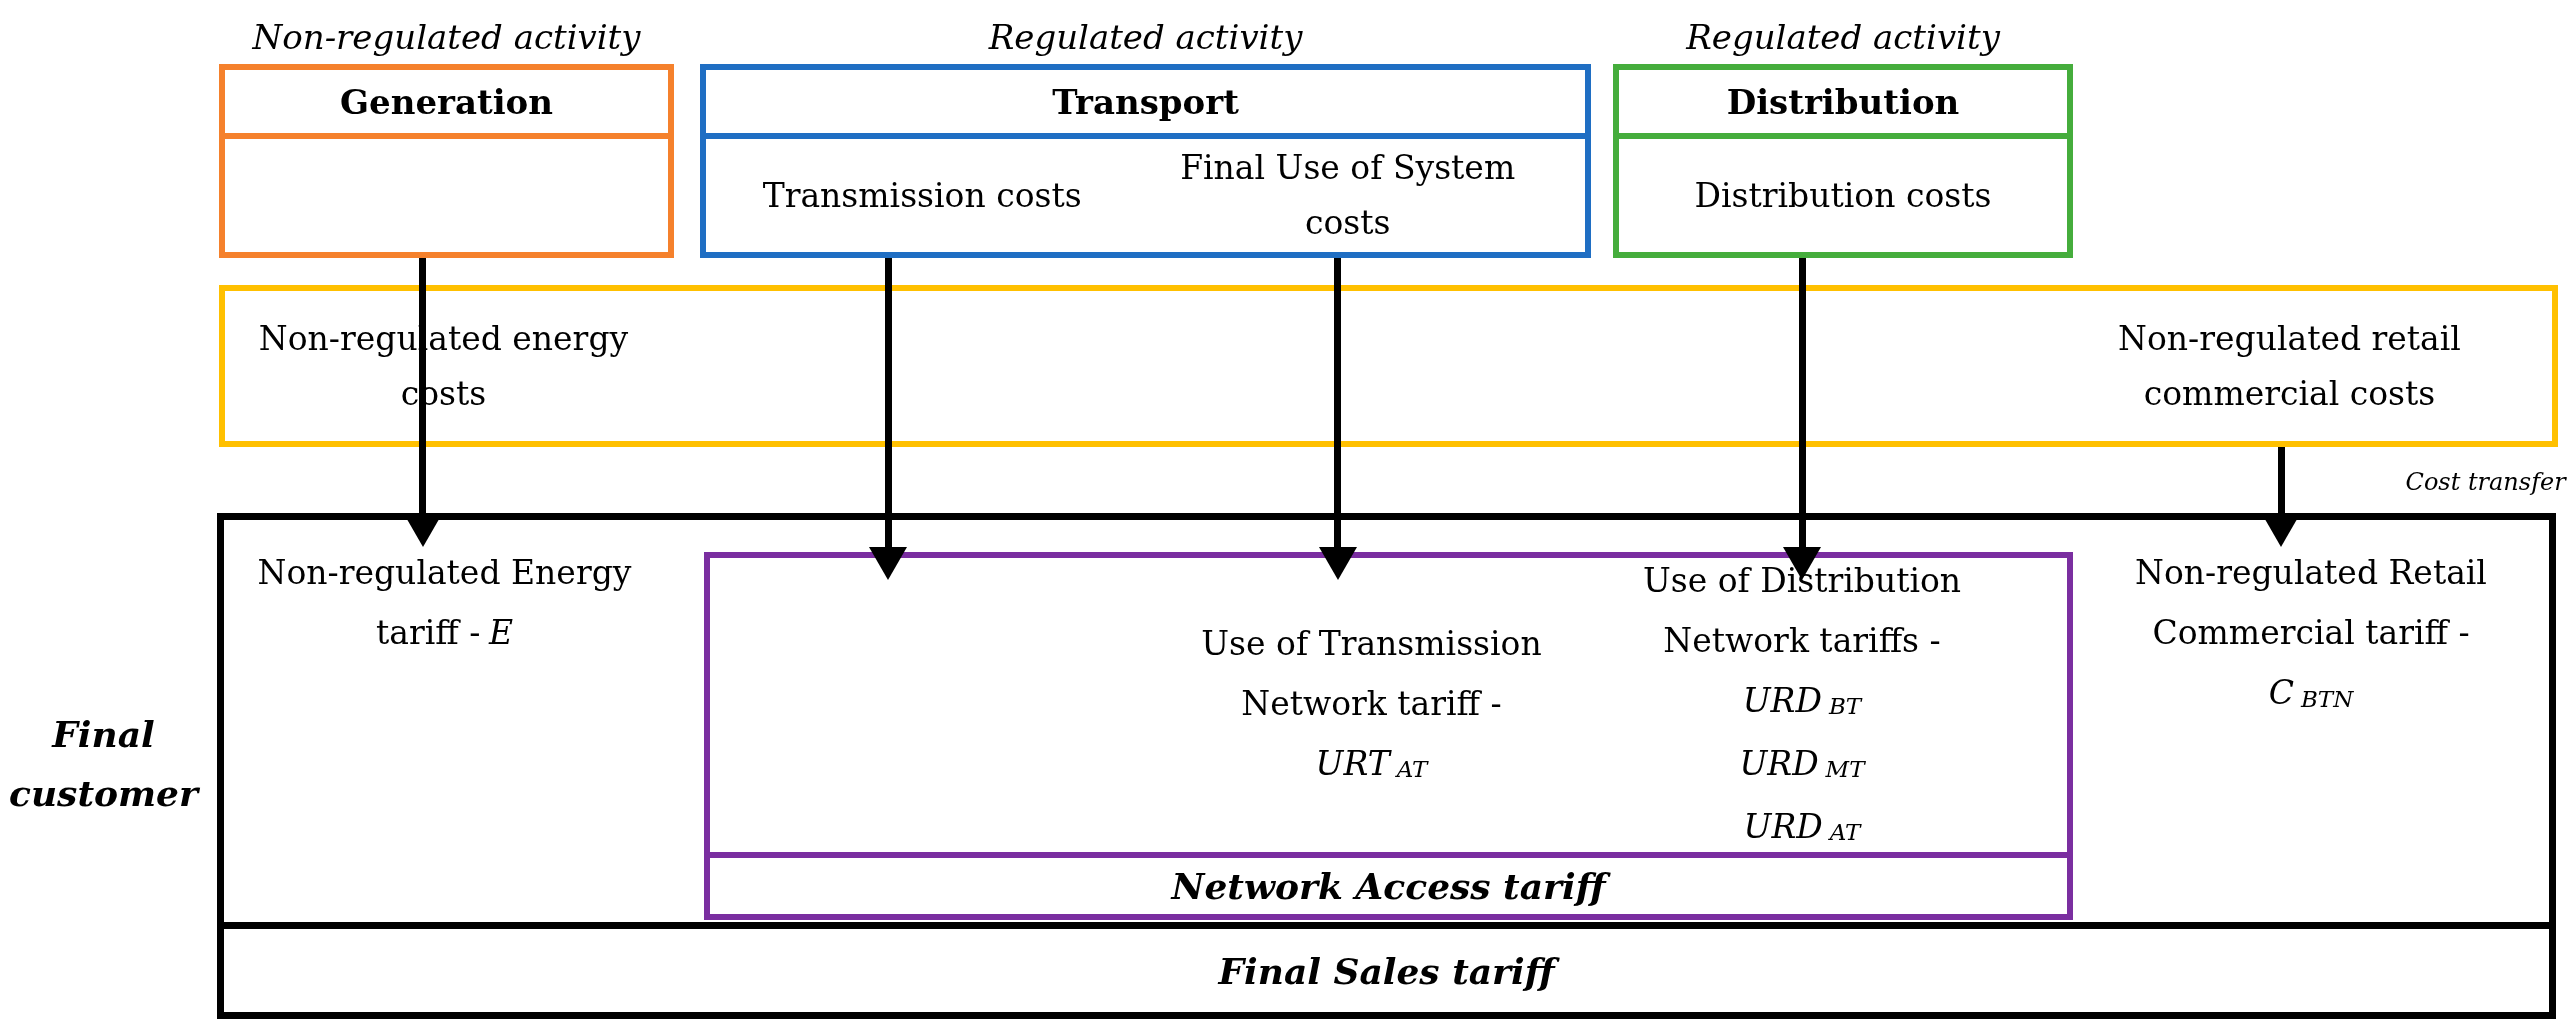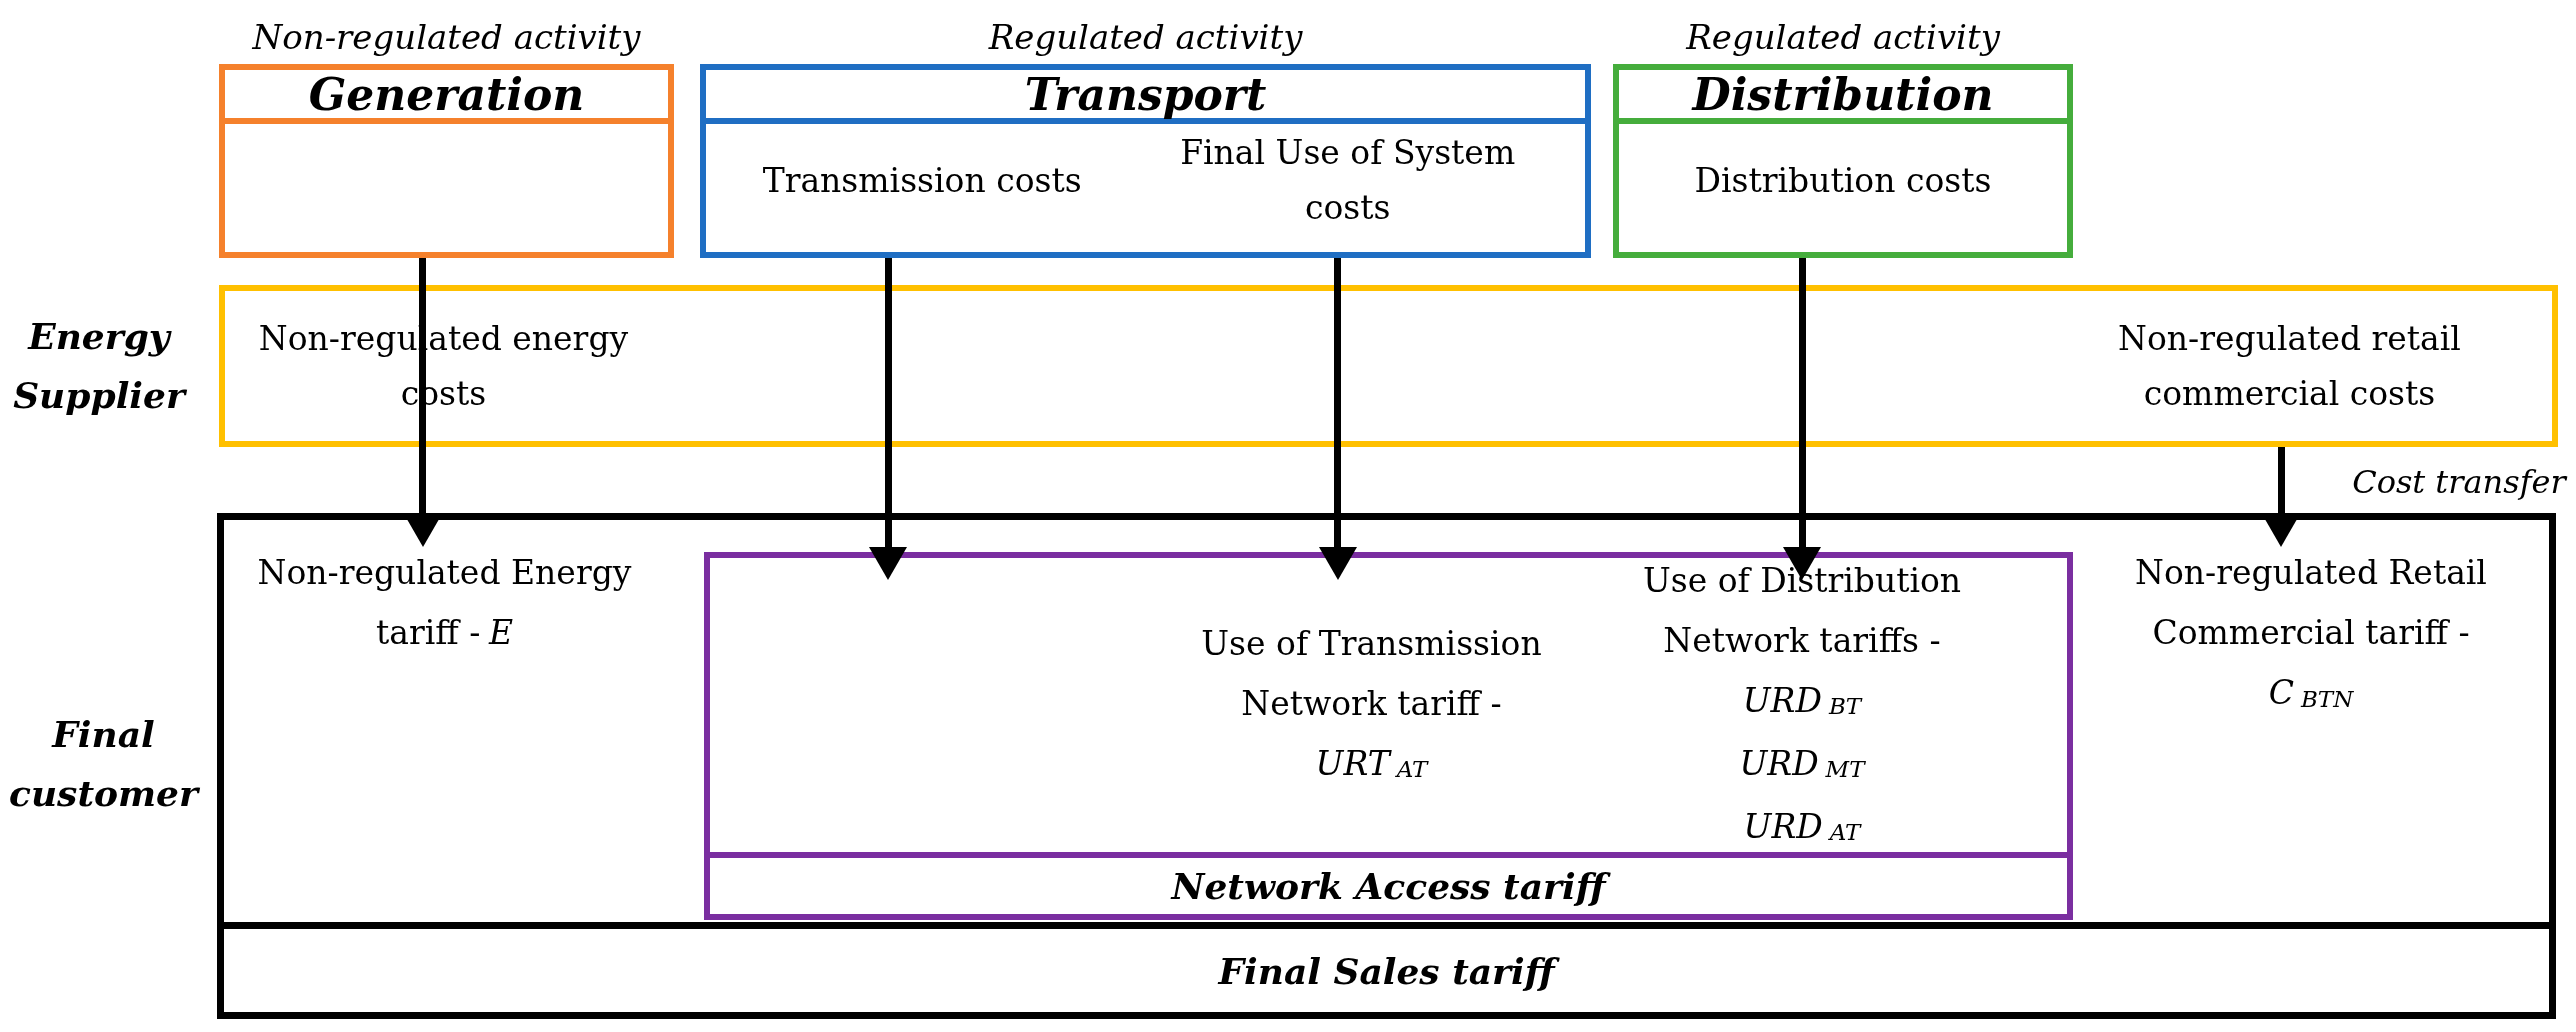--- a/index.html
+++ b/index.html
@@ -16,22 +16,22 @@
   #lbl-gen { left:219px; width:455px; }
   #lbl-tra { left:700px; width:891px; }
   #lbl-dis { left:1613px; width:460px; }
 
   
   .topbox { position:absolute; top:64px; height:194px; box-sizing:border-box; background:#fff; }
   #box-generation   { left:219px;  width:455px;  border:6px solid #F5812C; }
   #box-transport    { left:700px;  width:891px; border:6px solid #1F6EC3; }
   #box-distribution { left:1613px; width:460px;  border:6px solid #45AD3C; }
   .topbox .hdr {
-    box-sizing:border-box; height:54px; display:flex; align-items:center; justify-content:center;
-    font-weight:bold; font-style:italic; font-size:44px;
+    box-sizing:border-box; height:69px; display:flex; align-items:center; justify-content:center;
+    font-weight:bold; font-size:34px;
   }
   #box-generation .hdr   { border-bottom:6px solid #F5812C; }
   #box-transport .hdr    { border-bottom:6px solid #1F6EC3; }
   #box-distribution .hdr { border-bottom:6px solid #45AD3C; }
   .topbox .bod {
     box-sizing:border-box; height:112px; display:flex; align-items:center; justify-content:center;
     font-size:33px; line-height:55px; text-align:center;
   }
   .bod-split { display:flex; flex-direction:row; height:112px; }
   .bod-cell {
@@ -58,21 +58,21 @@
   
   .side-label {
     position:absolute; font-weight:bold; font-style:italic; font-size:36px;
     line-height:59px; text-align:center;
   }
   #energy-supplier-label { left:0; top:307px; width:198px; }
   #final-customer-label  { left:0; top:705px; width:207px; }
 
   #cost-transfer {
     position:absolute; right:10.3px; top:455px; height:55px; line-height:55px;
-    font-style:italic; font-size:32px; white-space:nowrap;
+    font-style:italic; font-size:24px; white-space:nowrap;
   }
 
   
   #customer-box {
     position:absolute; left:217px; top:513px; width:2339px; height:506px;
     border:7px solid #000; box-sizing:border-box; background:#fff;
   }
   #final-sales-band {
     position:absolute; left:0; right:0; bottom:0; height:90px;
     border-top:7px solid #000; box-sizing:border-box;
@@ -146,21 +146,20 @@
   </div>
 
   <div class="topbox" id="box-distribution">
     <div class="hdr">Distribution</div>
     <div class="bod">Distribution costs</div>
   </div>
 
   <div id="supplier-box"></div>
   <div class="suptext" id="sup-left">Non-regulated energy costs</div>
   <div class="suptext" id="sup-right">Non-regulated retail commercial costs</div>
-  <div class="side-label" id="energy-supplier-label">Energy Supplier</div>
 
   <div id="cost-transfer">Cost transfer</div>
 
   <div id="customer-box">
     <div id="final-sales-band">Final Sales tariff</div>
   </div>
   <div class="side-label" id="final-customer-label">Final customer</div>
 
   <div id="network-box">
     <div id="network-access-band">Network Access tariff</div>

